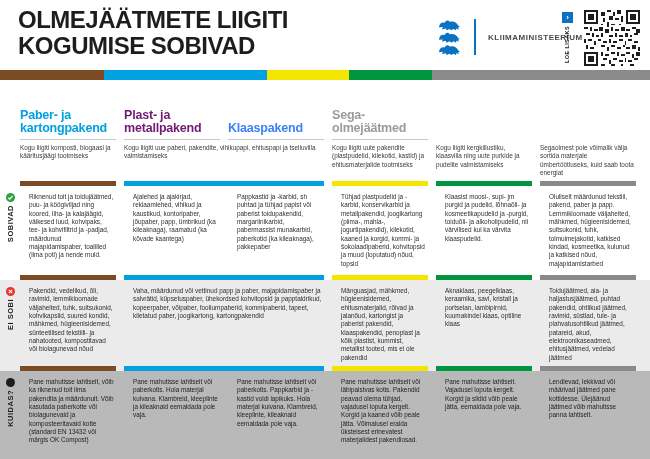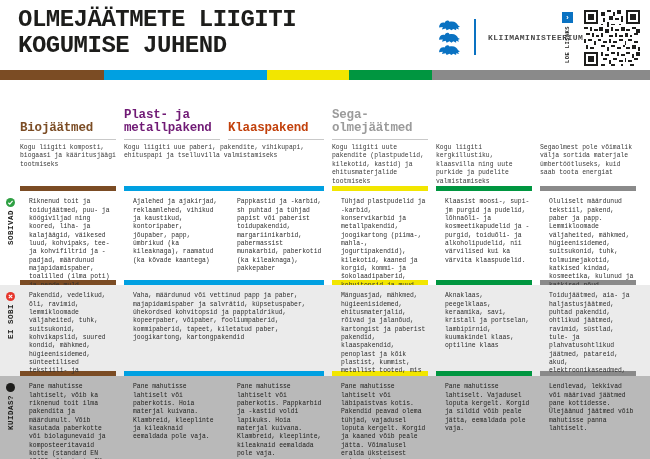--- a/index.html
+++ b/index.html
@@ -1,17 +1,17 @@
 <!DOCTYPE html>
 <html><head>
 <meta charset="utf-8">
 <style>
   html,body{margin:0;padding:0;background:#fff;}
   .page{position:relative;width:650px;height:459px;overflow:hidden;background:#fff;
-        font-family:Liberation Mono, monospace;color:#1d1d1b;}
+        font-family:Liberation Sans, sans-serif;color:#1d1d1b;}
 
   
   .hdr{position:relative;height:70px;}
   .title{position:absolute;left:18px;top:7px;font-size:24px;font-weight:bold;
          line-height:1.1;letter-spacing:-0.5px;color:#1d1d1b;}
   .logo{position:absolute;left:437px;top:18px;display:flex;align-items:center;gap:12px;}
   .lions{width:25px;height:38px;display:block;}
   .logo-div{width:2px;height:36px;background:#0a72c2;}
   .ministry{font-size:8px;font-weight:bold;letter-spacing:0.5px;color:#4a4a4a;}
   .qr-area{position:absolute;left:562px;top:10px;width:80px;height:58px;}
@@ -27,21 +27,21 @@
 
   
   .g{display:grid;grid-template-columns:repeat(6,1fr);column-gap:8px;
      padding-left:20px;padding-right:14px;box-sizing:border-box;}
   .span2{grid-column:span 2;}
 
   
   .bg-bio{background:#7b4c24;}.bg-paper{background:#00a0e1;}
   .bg-yellow{background:#f2e600;}.bg-green{background:#009640;}.bg-grey{background:#8a8a8a;}
   .t-bio{color:#7b4c24;}.t-paper{color:#00a0e1;}.t-black{color:#701a75;}
-  .t-green{color:#c2410c;}.t-grey{color:#9b9b9b;}
+  .t-green{color:#3b82f6;}.t-grey{color:#9b9b9b;}
 
   
   .band-titles{height:60px;align-items:end;}
   .ct{height:100%;display:flex;align-items:flex-end;padding-bottom:4px;
       border-bottom:1px solid #c9c9c9;box-sizing:border-box;}
   .ct span{font-size:12.5px;font-weight:bold;line-height:1.05;letter-spacing:-0.2px;}
   .band-subs{min-height:41px;padding-top:4px;}
   .sub{font-size:6.4px;line-height:1.32;color:#3a3a3a;}
 
   
@@ -65,21 +65,21 @@
   .side svg{width:9px;height:9px;display:block;}
 </style>
 </head>
 <body>
 
 <div class="page">
 
   <div class="hdr">
     <div class="title">
       <div>OLMEJÄÄTMETE LIIGITI</div>
-      <div>KOGUMISE JUHEND</div>
+      <div>KOGUMISE SOBIVAD</div>
     </div>
 
     <div class="logo">
       <svg class="lions" viewBox="0 0 26 40">
         <defs>
           <path id="lion" fill="#0a72c2" d="M2 10 C2 6 5 4 8 5 C9 2 12 2 13 4 C18 3 21 5 22 8 L24 9 L22 10 L23 12 L20 11 L20 13 L17 11.5 L15 13 L13 11.5 L10 13 L9 11 L5 12 L6 9.5 Z"></path>
         </defs>
         <use href="#lion"></use>
         <use href="#lion" y="13"></use>
         <use href="#lion" y="26"></use>
@@ -108,21 +108,21 @@
   <div class="topbar">
     <div class="bg-bio" style="width:104px"></div>
     <div class="bg-paper" style="width:163px"></div>
     <div class="bg-yellow" style="width:82px"></div>
     <div class="bg-green" style="width:83px"></div>
     <div class="bg-grey" style="width:218px"></div>
   </div>
 
   <div class="g band-titles">
     <div class="ct">
-        <span class="t-bio">Biojäätmed</span>
+        <span class="t-paper">Paber- ja kartongpakend</span>
       </div>
     <div class="ct">
         <span class="t-black">Plast- ja metallpakend</span>
       </div>
     <div class="ct">
         <span class="t-green">Klaaspakend</span>
       </div>
     <div class="ct">
         <span class="t-grey">Sega-olmejäätmed</span>
       </div>

